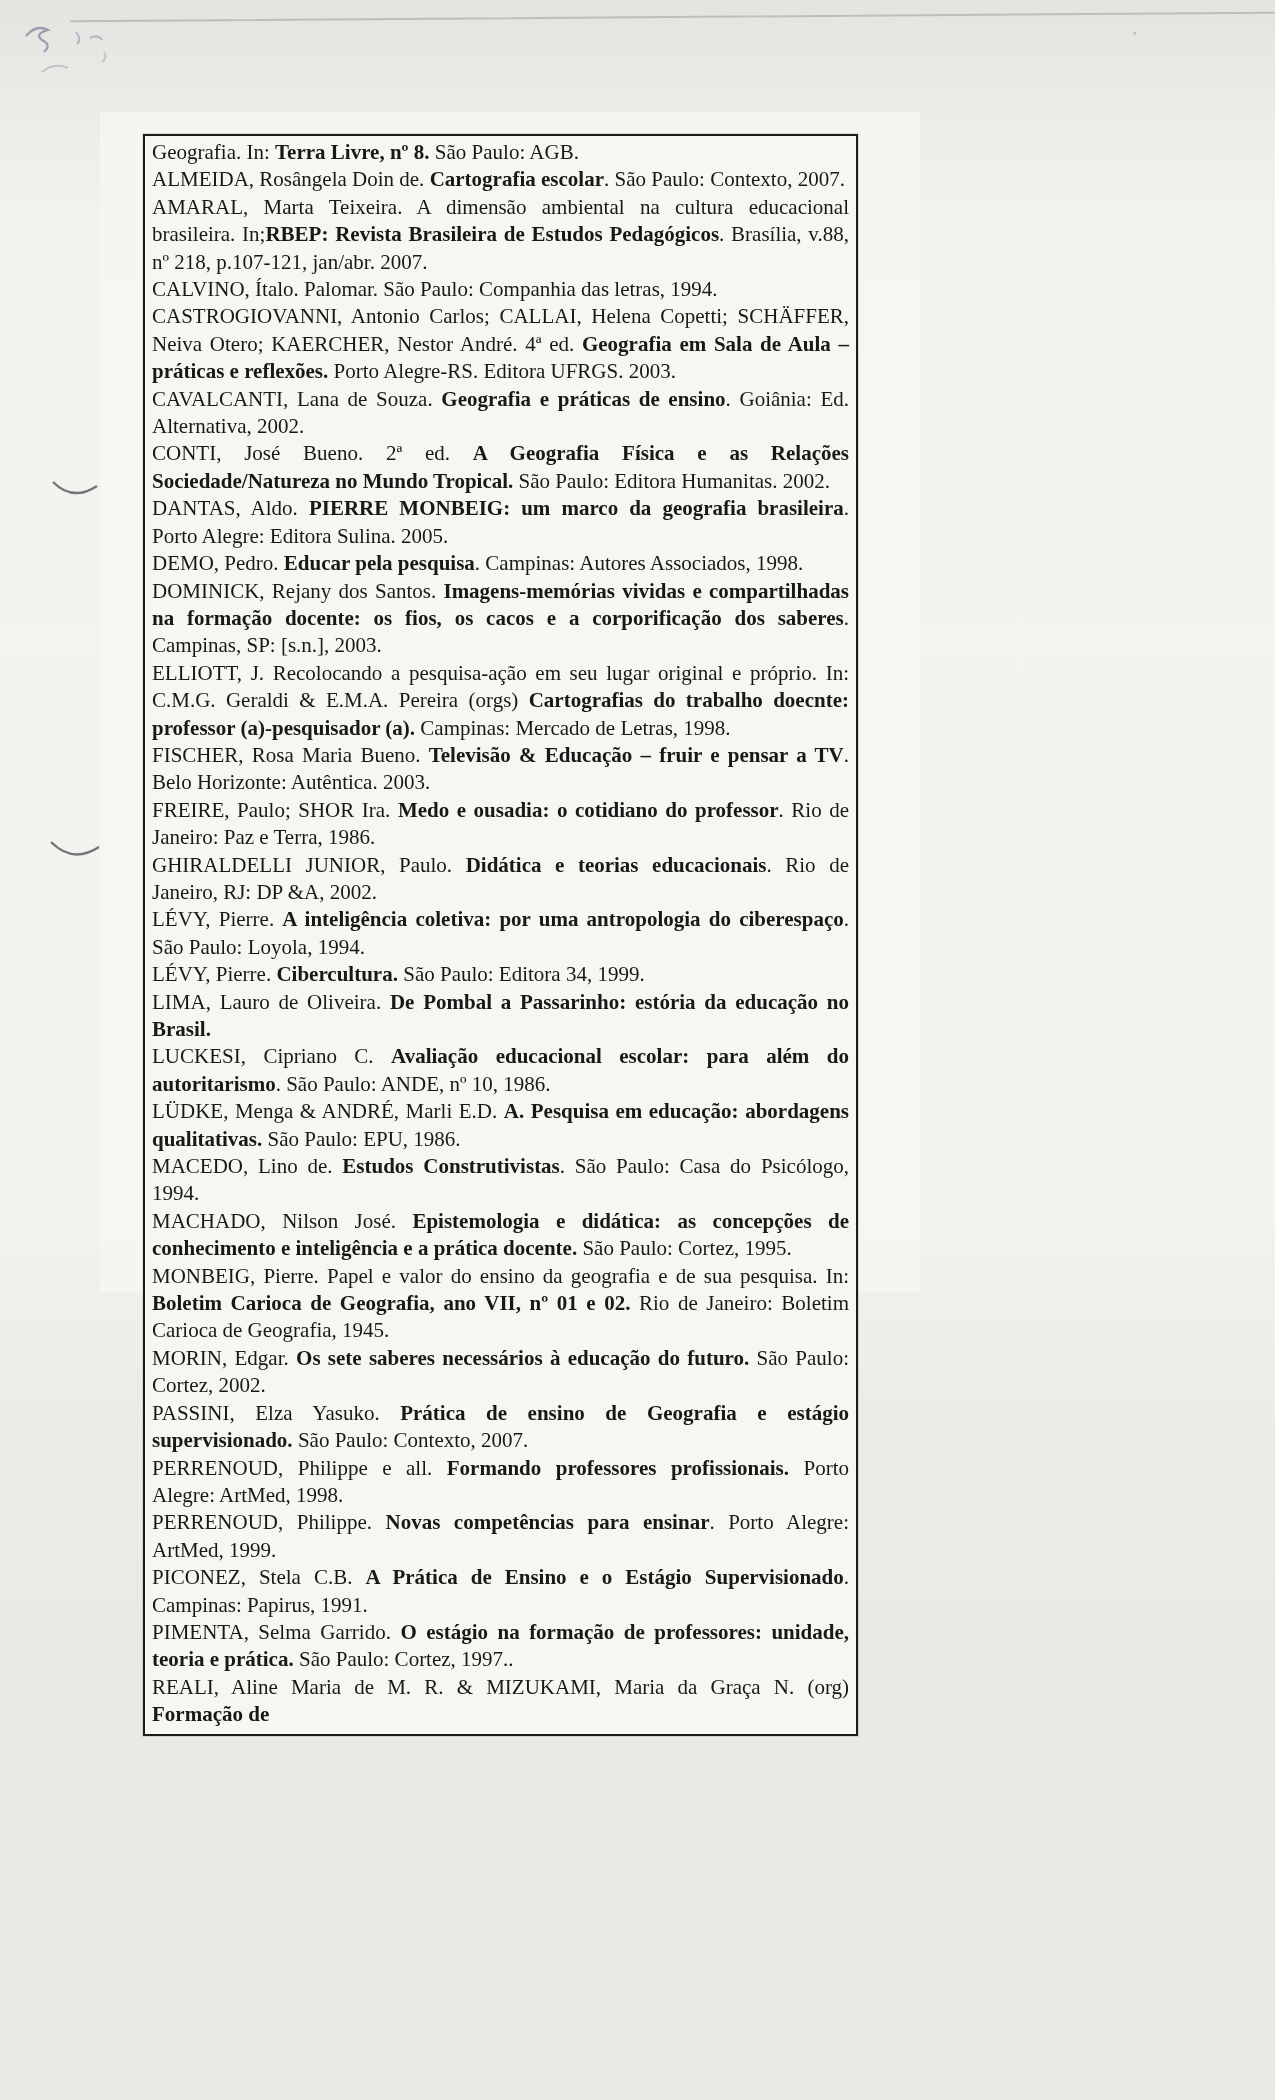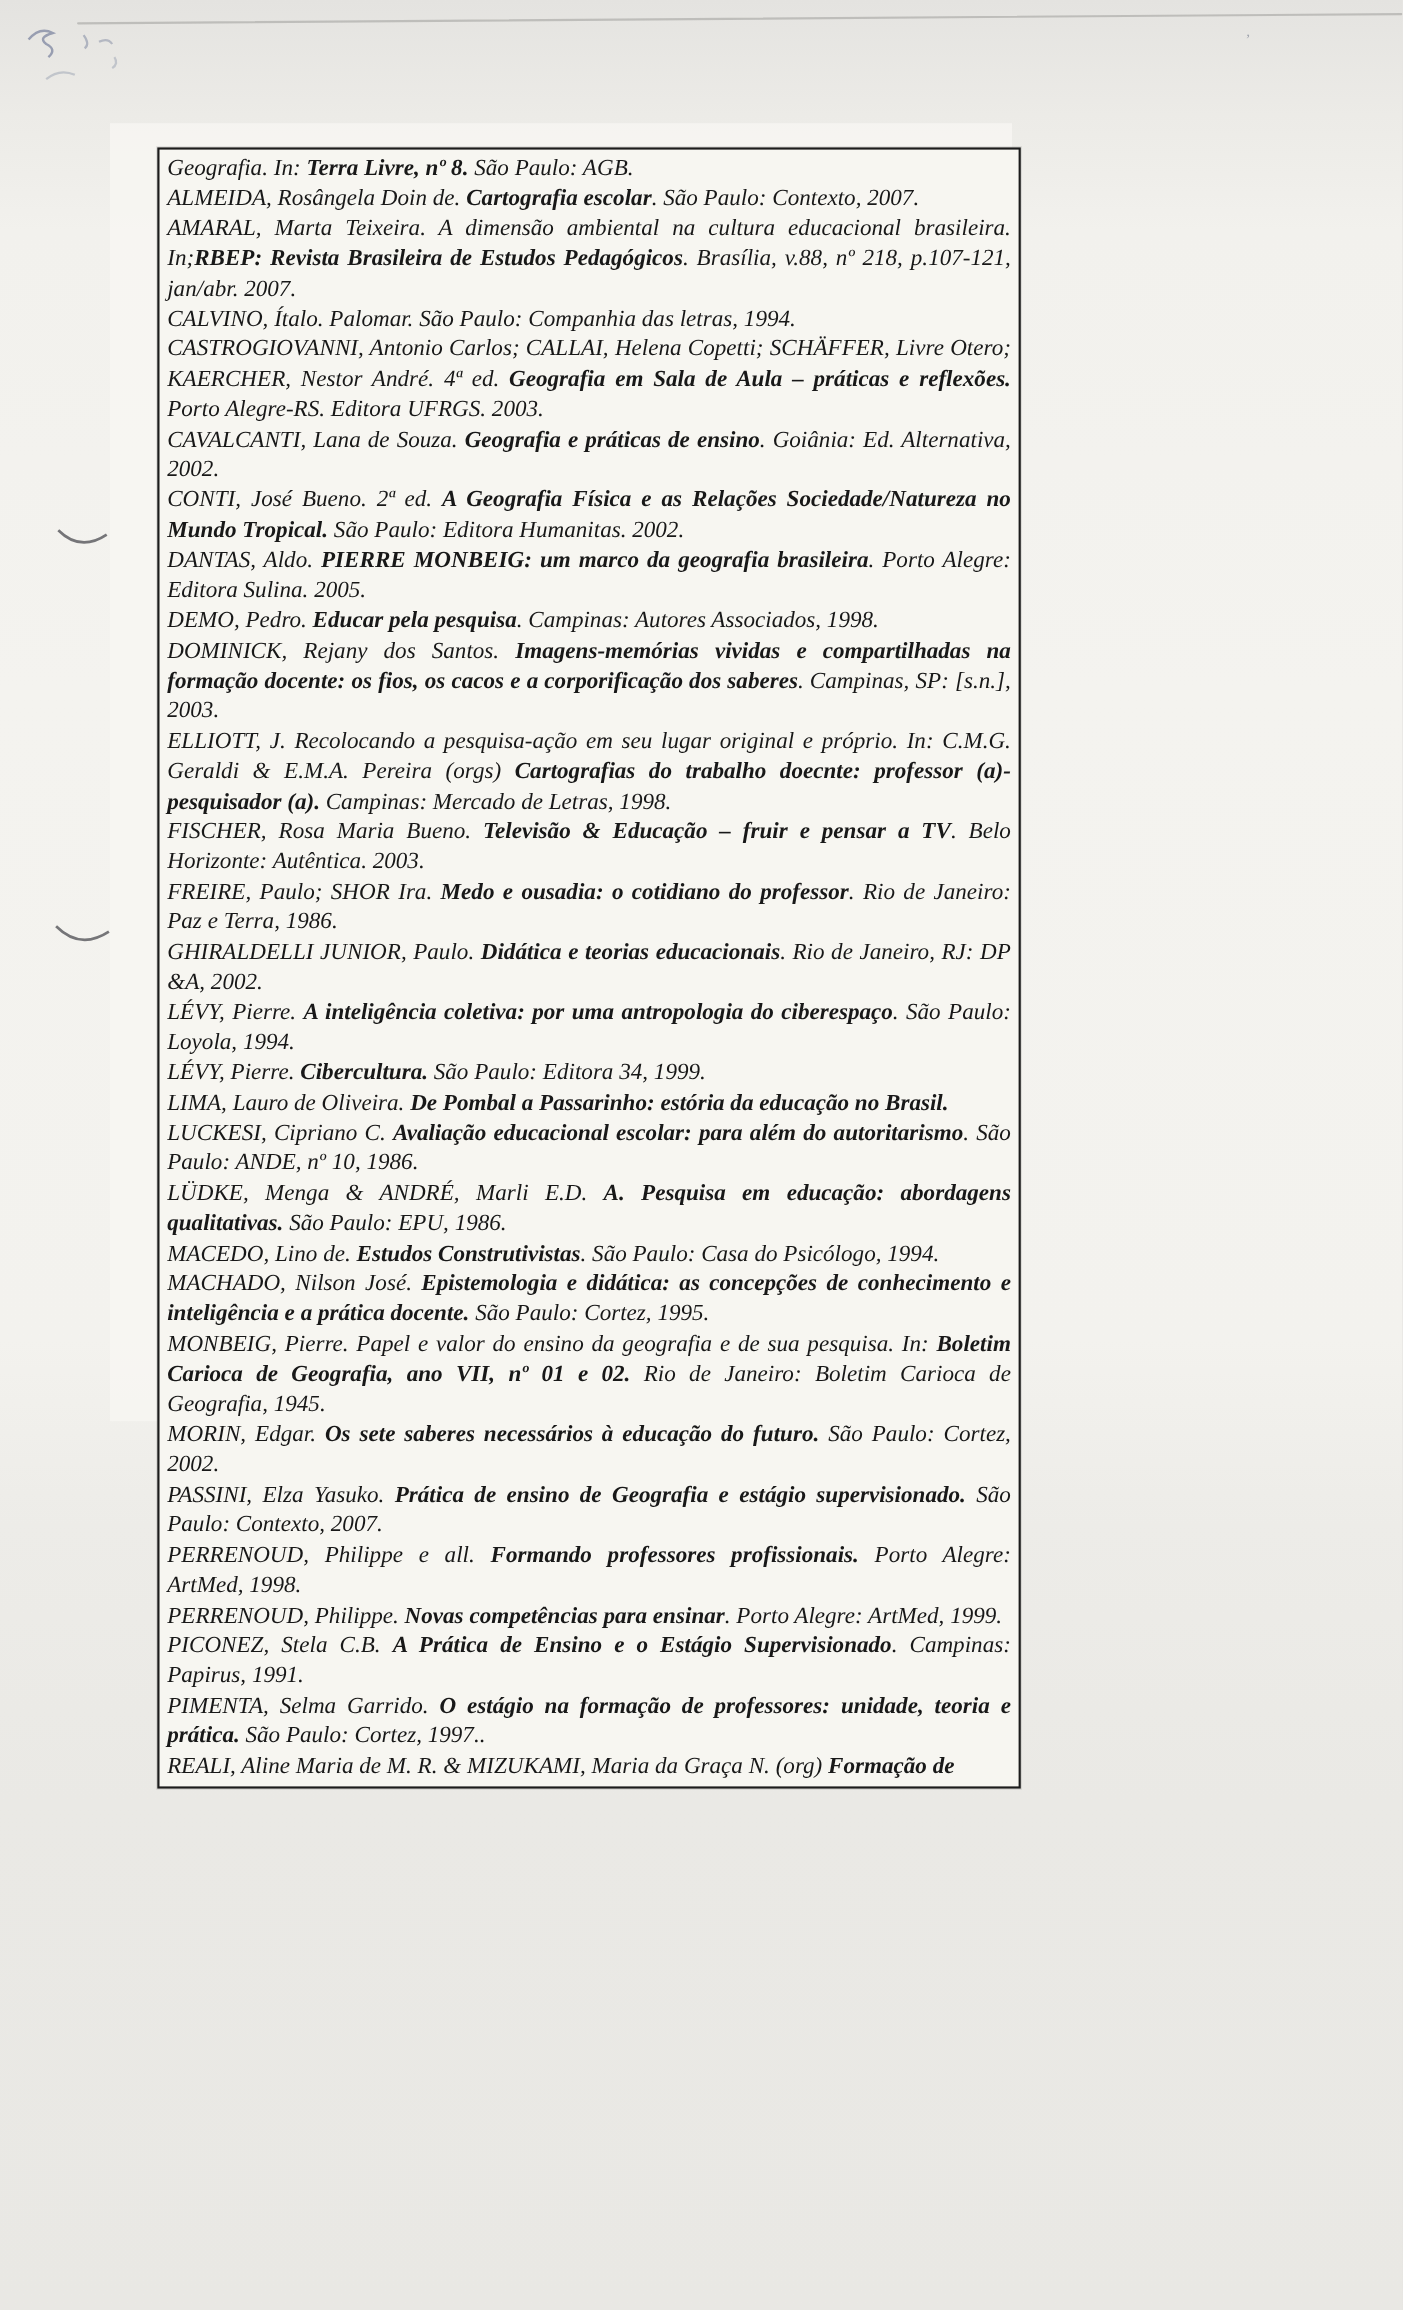--- a/index.html
+++ b/index.html
@@ -20,27 +20,26 @@
     position:absolute;left:100px;top:112px;width:820px;height:1180px;
     background:#f7f6f2;opacity:.8;
   }
   
   .topline{
     position:absolute;left:70px;top:16px;width:1205px;height:2px;
     background:#8d8d8b;opacity:.45;transform:rotate(-0.4deg);
     border-radius:2px;
   }
   .refbox{
-    position:absolute;left:143px;top:134px;width:785px;
+    position:absolute;left:143px;top:134px;width:715px;
     box-sizing:border-box;
     border:2px solid #1c1c1c;
     background:#f7f6f1;
     padding:3px 7px 5px 7px;
     box-shadow:0 0 0 1px rgba(30,30,30,.12);
-    font-style:italic;
   }
   .entry{
     font-size:21px;line-height:27.4px;color:#181818;
     text-align:justify;
   }
   .entry .b{font-weight:bold;}
   .pen{position:absolute;pointer-events:none;}
   .dotmark{position:absolute;color:#6d7486;font-size:14px;opacity:.55;}
   .faintmark{position:absolute;color:#9a99a0;font-size:13px;opacity:.5;letter-spacing:2px;}
 </style>
@@ -71,21 +70,21 @@
 
   <span class="dotmark" style="left:1133px;top:22px;">,</span>
   <span class="faintmark" style="left:614px;top:1524px;">.·</span>
 
   <div class="refbox">
     <div>
         <div class="entry"><span>Geografia. In: </span><span class="b">Terra Livre, nº 8.</span><span> São Paulo: AGB.</span></div>
         <div class="entry"><span>ALMEIDA, Rosângela Doin de. </span><span class="b">Cartografia escolar</span><span>. São Paulo: Contexto, 2007.</span></div>
         <div class="entry"><span>AMARAL, Marta Teixeira. A dimensão ambiental na cultura educacional brasileira. In;</span><span class="b">RBEP: Revista Brasileira de Estudos Pedagógicos</span><span>. Brasília, v.88, nº 218, p.107-121, jan/abr. 2007.</span></div>
         <div class="entry"><span>CALVINO, Ítalo. Palomar. São Paulo: Companhia das letras, 1994.</span></div>
-        <div class="entry"><span>CASTROGIOVANNI, Antonio Carlos; CALLAI, Helena Copetti; SCHÄFFER, Livre Otero; KAERCHER, Nestor André. 4ª ed. </span><span class="b">Geografia em Sala de Aula – práticas e reflexões.</span><span> Porto Alegre-RS. Editora UFRGS. 2003.</span></div>
+        <div class="entry"><span>CASTROGIOVANNI, Antonio Carlos; CALLAI, Helena Copetti; SCHÄFFER, Neiva Otero; KAERCHER, Nestor André. 4ª ed. </span><span class="b">Geografia em Sala de Aula – práticas e reflexões.</span><span> Porto Alegre-RS. Editora UFRGS. 2003.</span></div>
         <div class="entry"><span>CAVALCANTI, Lana de Souza. </span><span class="b">Geografia e práticas de ensino</span><span>. Goiânia: Ed. Alternativa, 2002.</span></div>
         <div class="entry"><span>CONTI, José Bueno. 2ª ed. </span><span class="b">A Geografia Física e as Relações Sociedade/Natureza no Mundo Tropical.</span><span> São Paulo: Editora Humanitas. 2002.</span></div>
         <div class="entry"><span>DANTAS, Aldo. </span><span class="b">PIERRE MONBEIG: um marco da geografia brasileira</span><span>. Porto Alegre: Editora Sulina. 2005.</span></div>
         <div class="entry"><span>DEMO, Pedro. </span><span class="b">Educar pela pesquisa</span><span>. Campinas: Autores Associados, 1998.</span></div>
         <div class="entry"><span>DOMINICK, Rejany dos Santos. </span><span class="b">Imagens-memórias vividas e compartilhadas na formação docente: os fios, os cacos e a corporificação dos saberes</span><span>. Campinas, SP: [s.n.], 2003.</span></div>
         <div class="entry"><span>ELLIOTT, J. Recolocando a pesquisa-ação em seu lugar original e próprio. In: C.M.G. Geraldi &amp; E.M.A. Pereira (orgs) </span><span class="b">Cartografias do trabalho doecnte: professor (a)-pesquisador (a).</span><span> Campinas: Mercado de Letras, 1998.</span></div>
         <div class="entry"><span>FISCHER, Rosa Maria Bueno. </span><span class="b">Televisão &amp; Educação – fruir e pensar a TV</span><span>. Belo Horizonte: Autêntica. 2003.</span></div>
         <div class="entry"><span>FREIRE, Paulo; SHOR Ira. </span><span class="b">Medo e ousadia: o cotidiano do professor</span><span>. Rio de Janeiro: Paz e Terra, 1986.</span></div>
         <div class="entry"><span>GHIRALDELLI JUNIOR, Paulo. </span><span class="b">Didática e teorias educacionais</span><span>. Rio de Janeiro, RJ: DP &amp;A, 2002.</span></div>
         <div class="entry"><span>LÉVY, Pierre. </span><span class="b">A inteligência coletiva: por uma antropologia do ciberespaço</span><span>. São Paulo: Loyola, 1994.</span></div>

